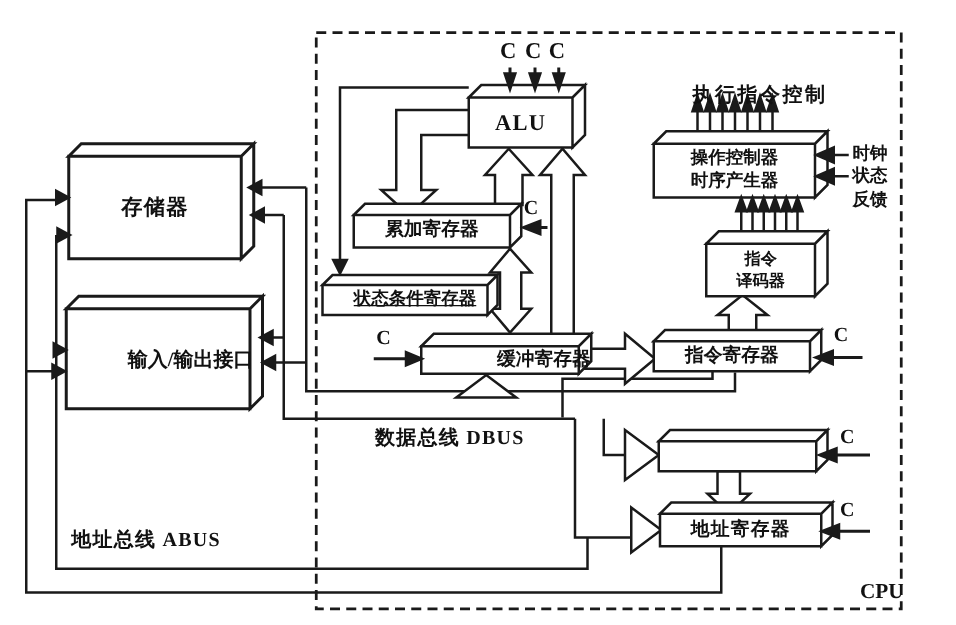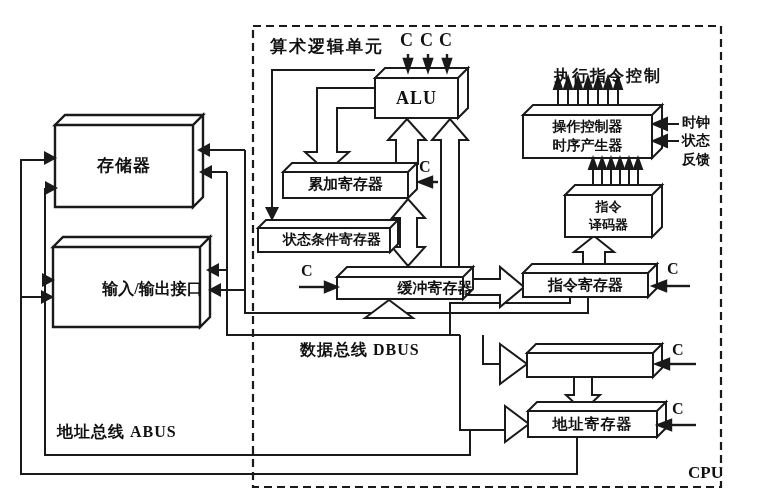--- a/index.html
+++ b/index.html
@@ -126,31 +126,30 @@
         <polygon points="594,89 602,89 598,77"></polygon>
     <path d="M608,105 V89" fill="none"></path>
         <polygon points="604,89 612,89 608,77"></polygon>
     <path d="M618,105 V89" fill="none"></path>
         <polygon points="614,89 622,89 618,77"></polygon>
   </g>
 
   <path d="M253,26 H721 V487 H253 Z" fill="none" stroke="#1a1a1a" stroke-width="2.2" stroke-dasharray="8 5"></path>
 </svg>
 
-<div class="lbl" style="left:270px;top:35px;font-size:17px;letter-spacing:2px;">算术逻辑单元</div>
 <div class="lbl" style="left:554px;top:66px;font-size:16px;letter-spacing:2px;">执行指令控制</div>
 <div class="lbl" style="left:300px;top:340px;font-size:16px;letter-spacing:1px;">数据总线 DBUS</div>
 <div class="lbl" style="left:57px;top:422px;font-size:16px;letter-spacing:1px;">地址总线 ABUS</div>
 <div class="lbl" style="left:688px;top:463px;font-size:17px;font-weight:700;">CPU</div>
 
 <div class="boxlbl" style="left:55px;top:125px;width:138px;height:82px;font-size:17px;letter-spacing:1px;">存储器</div>
 <div class="boxlbl" style="left:53px;top:247px;width:147px;height:84px;font-size:16px;margin-left:26px;">输入/输出接口</div>
 <div class="boxlbl" style="left:375px;top:78px;width:83px;height:40px;font-size:18px;letter-spacing:1px;text-align:right;">ALU</div>
 <div class="boxlbl" style="left:283px;top:172px;width:125px;height:24px;font-size:15px;">累加寄存器</div>
-<div class="boxlbl" style="left:258px;top:228px;width:148px;height:24px;font-size:14px;">状态条件寄存器</div>
+<div class="boxlbl" style="left:258px;top:228px;width:148px;height:24px;font-size:14px;text-decoration:underline;">状态条件寄存器</div>
 <div class="boxlbl" style="left:337px;top:277px;width:126px;height:22px;font-size:15px;padding-left:35px;">缓冲寄存器</div>
 <div class="boxlbl" style="left:523px;top:273px;width:125px;height:24px;font-size:15px;text-align:right;">指令寄存器</div>
 <div class="boxlbl" style="left:565px;top:195px;width:87px;height:42px;font-size:13px;flex-direction:column;">
   <div>指令</div>
   <div>译码器</div>
 </div>
 <div class="boxlbl" style="left:523px;top:115px;width:129px;height:43px;font-size:14px;flex-direction:column;">
   <div>操作控制器</div>
   <div>时序产生器</div>
 </div>

